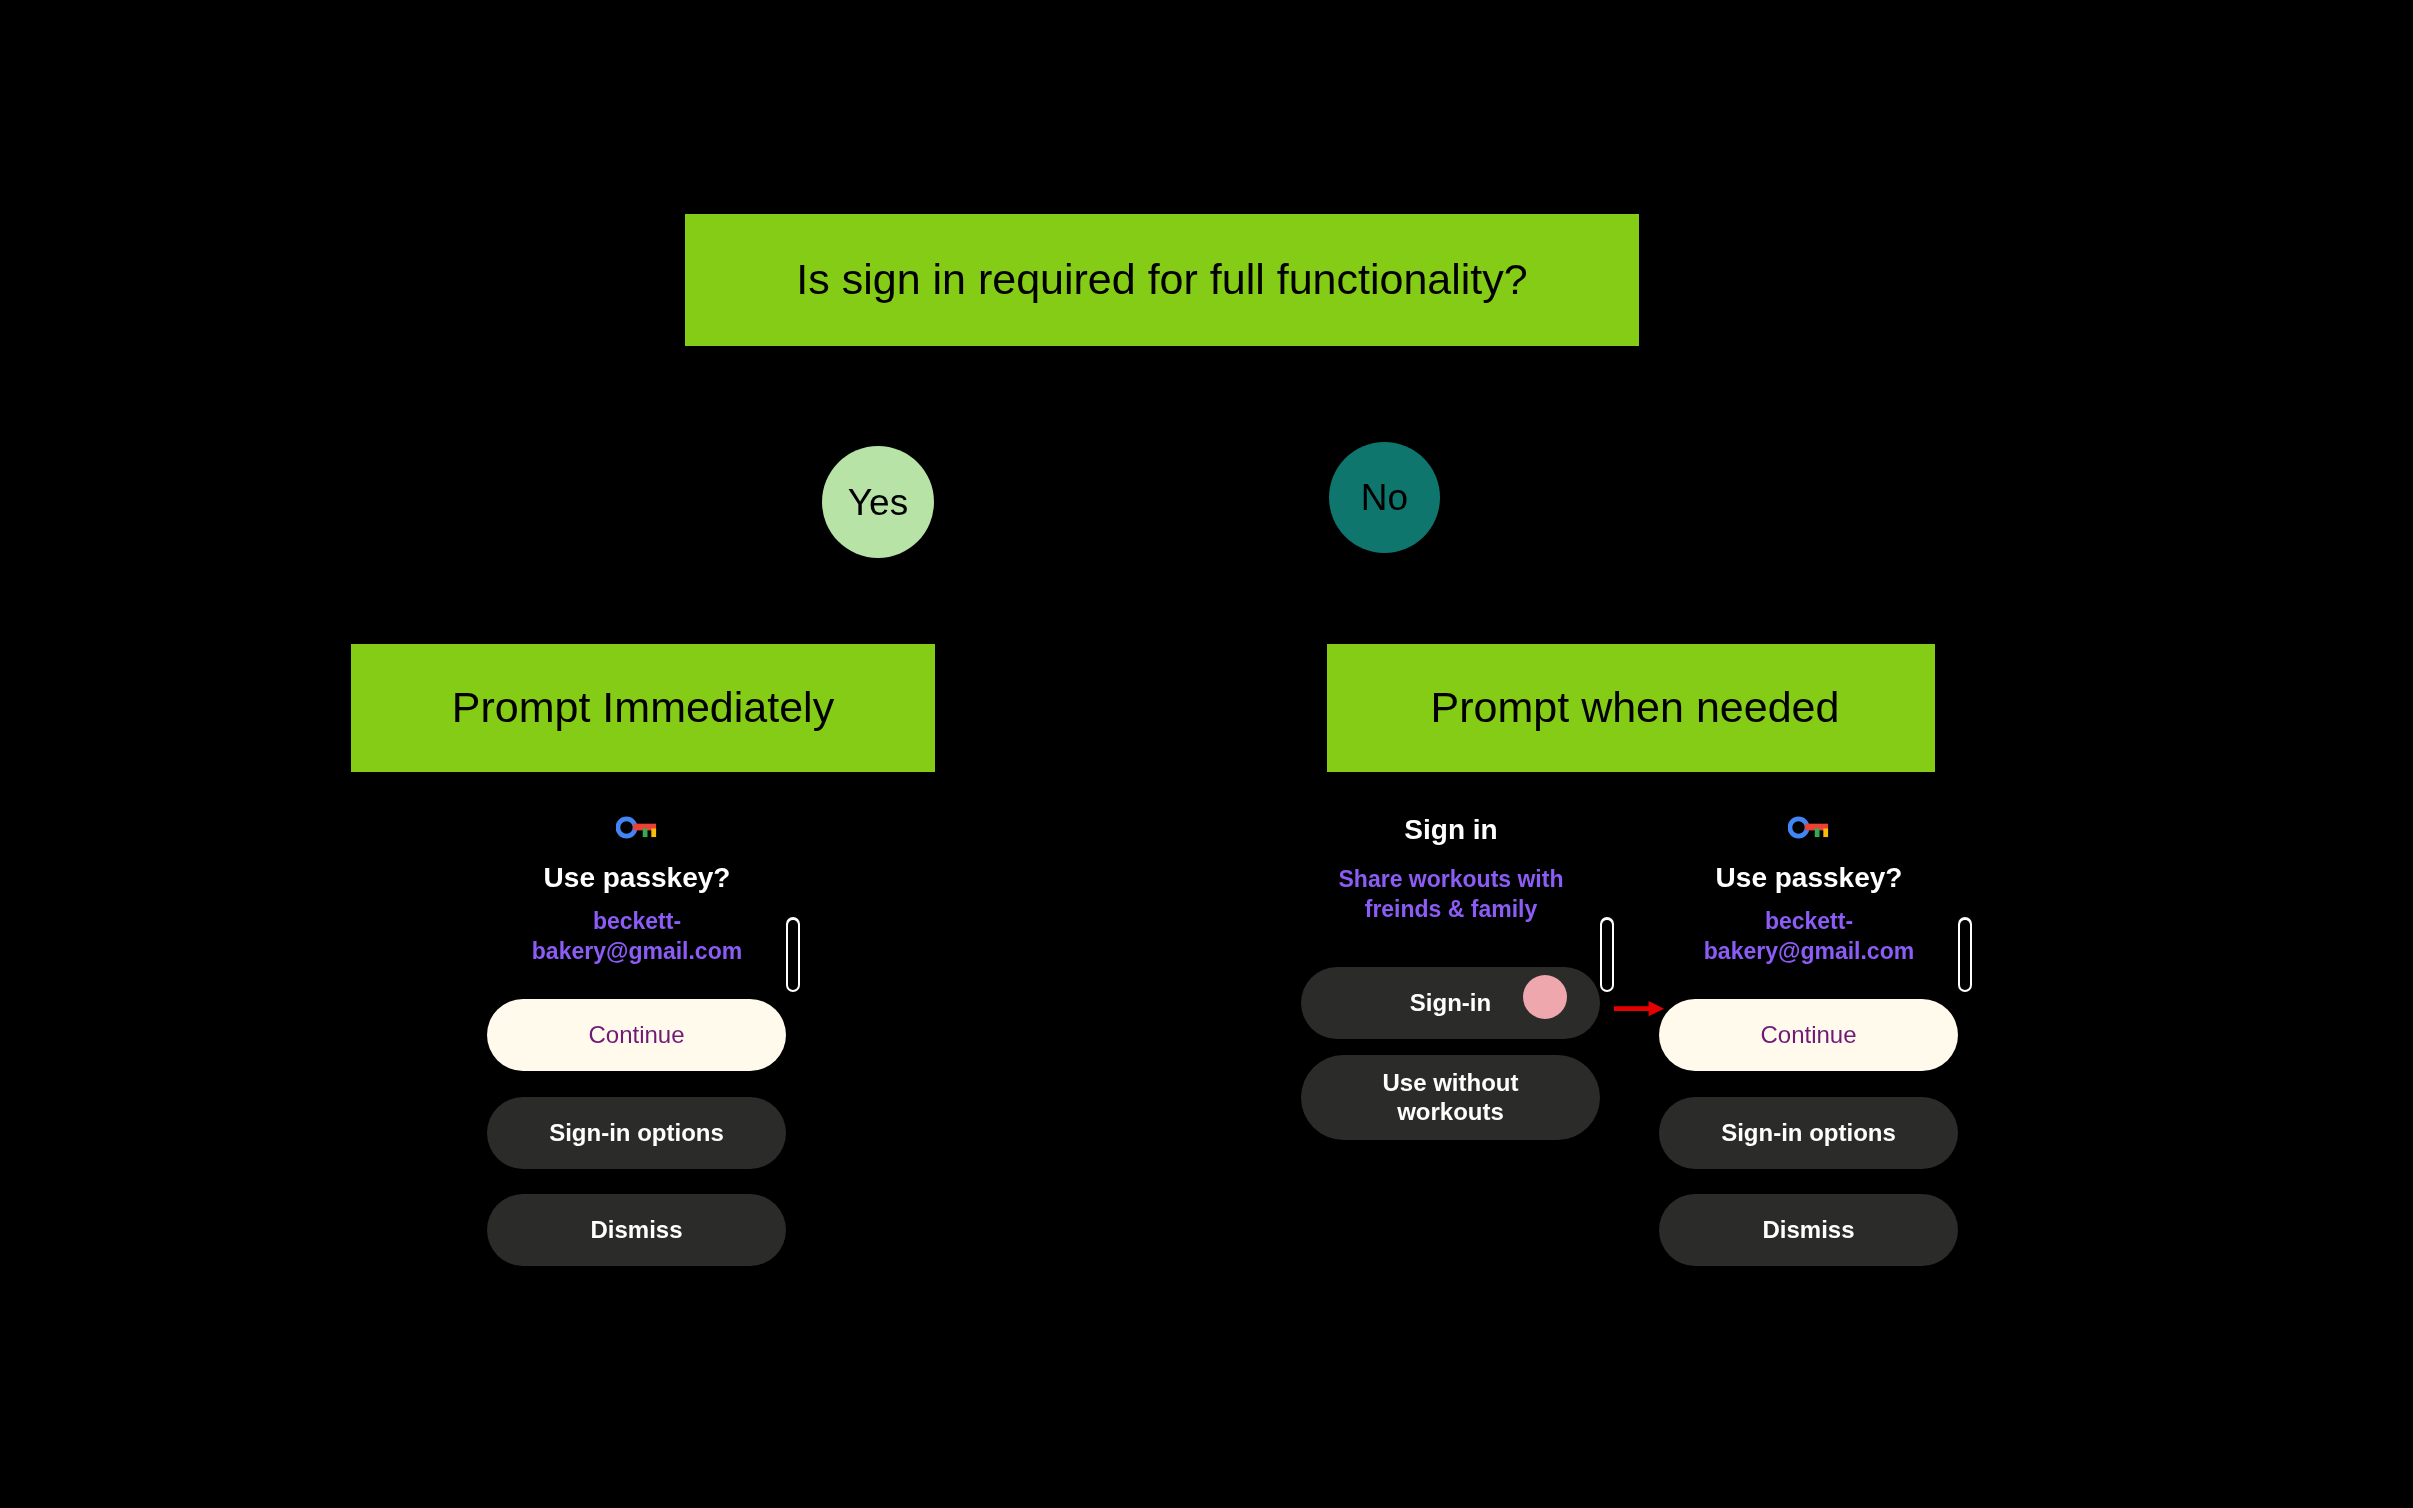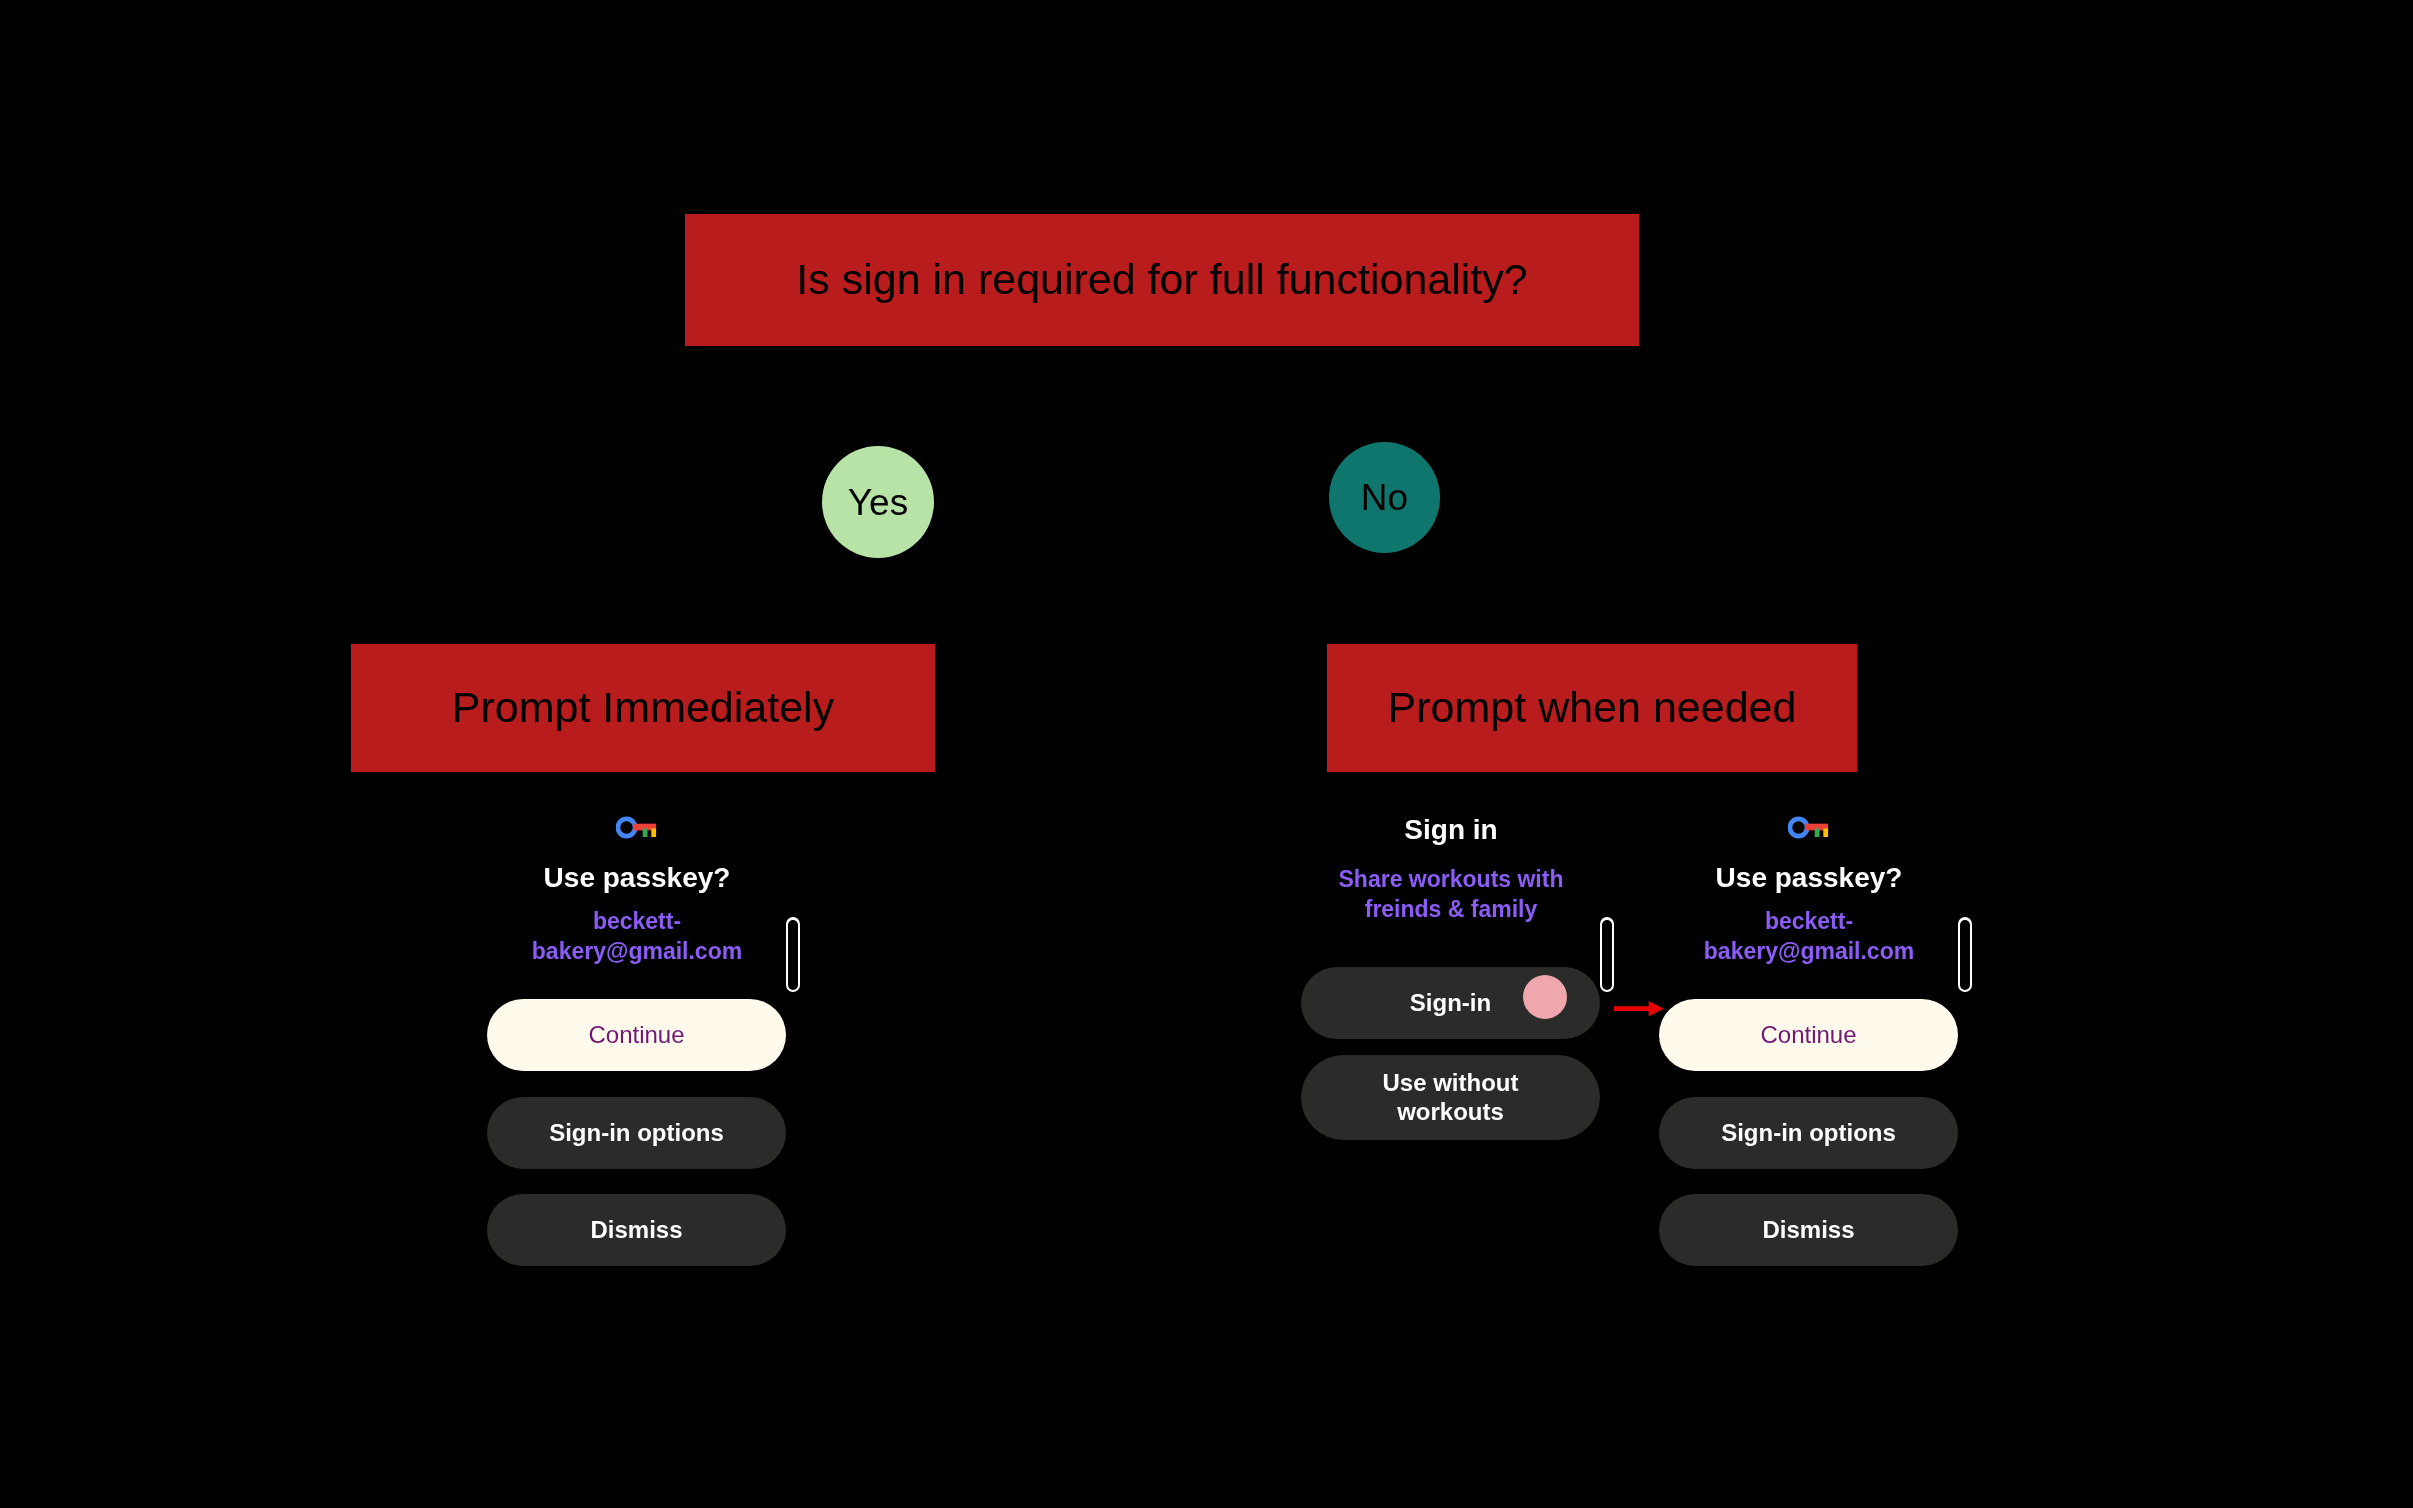--- a/index.html
+++ b/index.html
@@ -19,21 +19,21 @@
   .stage {
     position: absolute;
     left: 0; top: 0;
     width: 2414px;
     height: 1508px;
   }
 
   
   .box {
     position: absolute;
-    background: #b91c1c;
+    background: #84cc16;
     color: #000000;
     display: flex;
     align-items: center;
     justify-content: center;
     text-align: left;
     font-weight: 400;
     line-height: 1.1;
   }
   #decision-box {
     left: 685px;
@@ -45,23 +45,24 @@
   #left-process-box {
     left: 351px;
     top: 644px;
     width: 584px;
     height: 128px;
     font-size: 43px;
   }
   #right-process-box {
     left: 1327px;
     top: 644px;
-    width: 530px;
+    width: 600px;
     height: 128px;
     font-size: 43px;
+    padding-left: 8px;
   }
 
   
   .branch-circle {
     position: absolute;
     border-radius: 50%;
     display: flex;
     align-items: center;
     justify-content: center;
     color: #000000;

